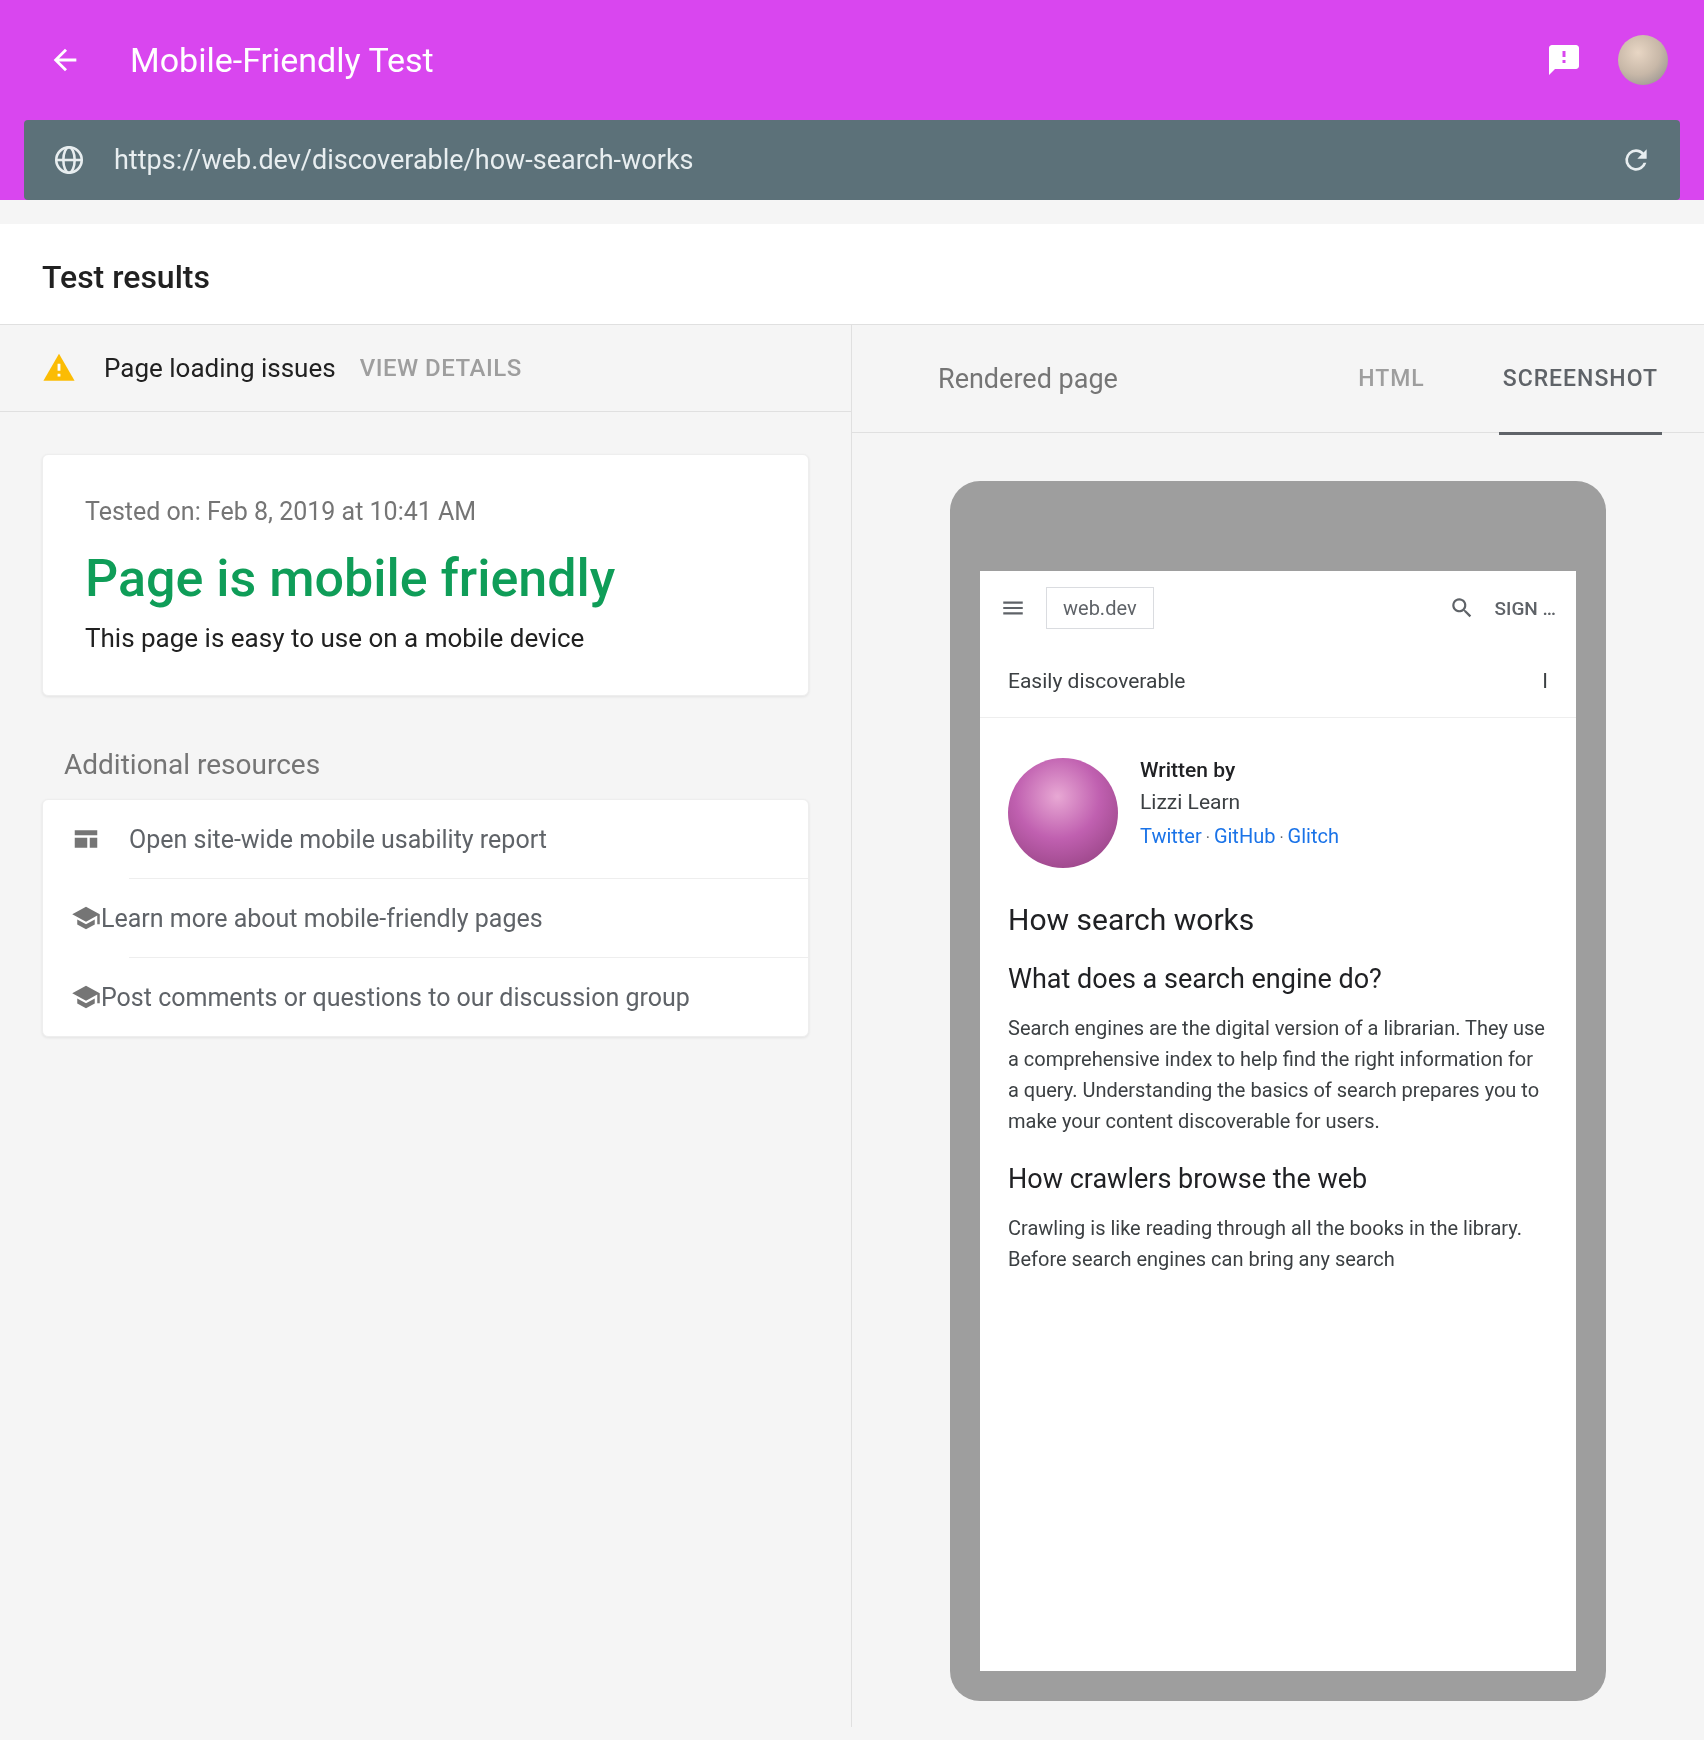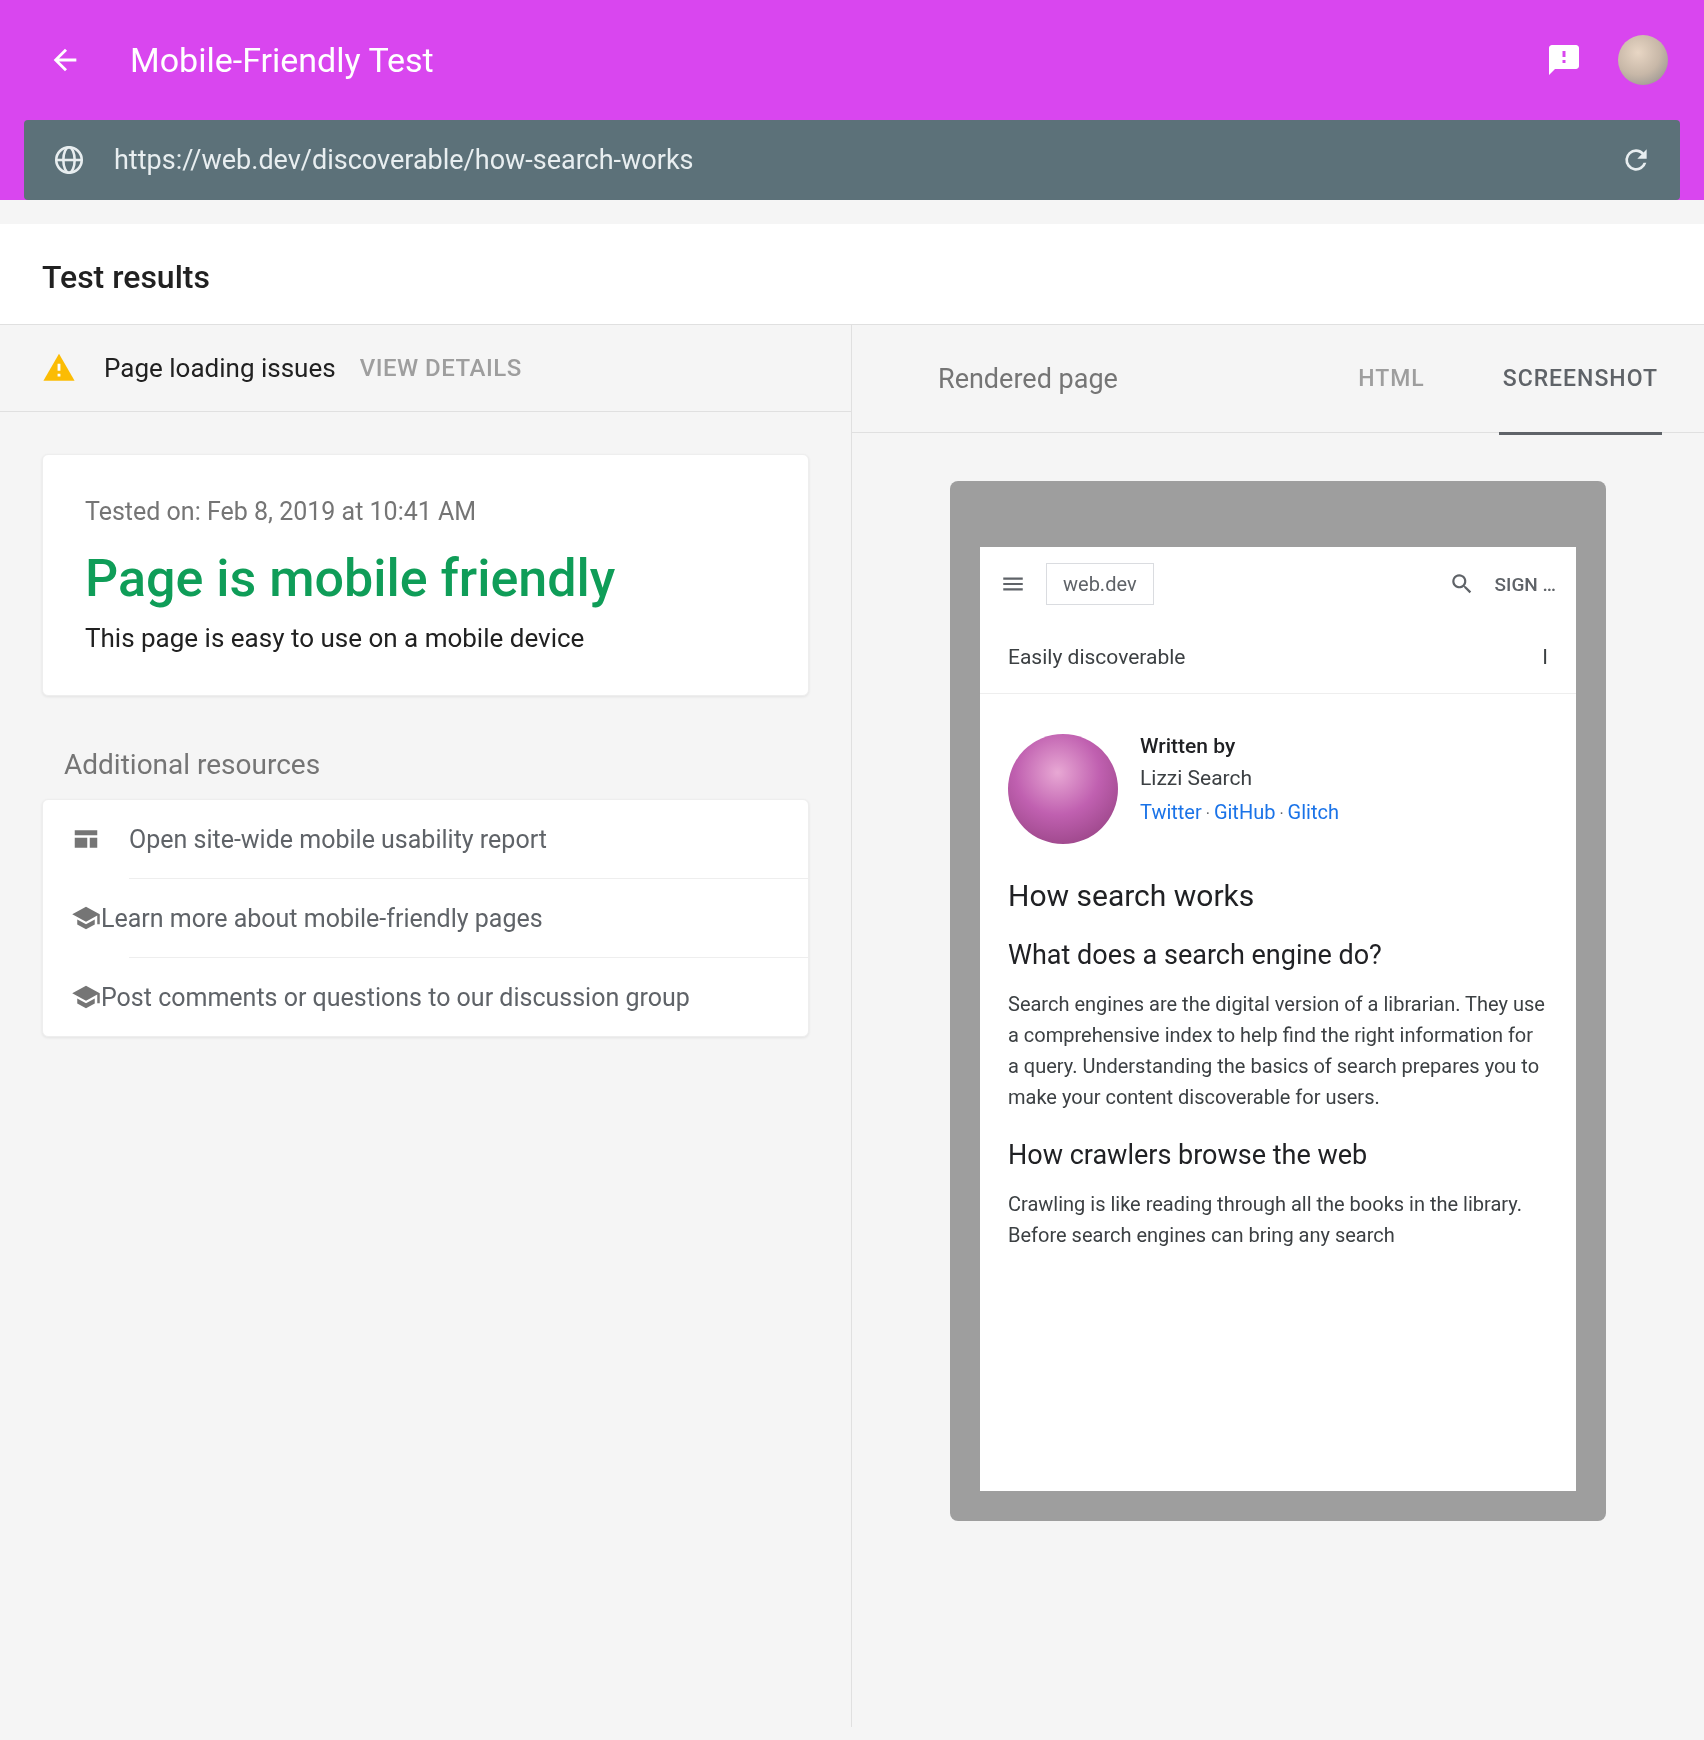--- a/index.html
+++ b/index.html
@@ -40,21 +40,21 @@
 .li-icon { width: 58px; color: #757575; }
 .li-text { font-size: 25px; color: #5f6368; }
 
 .right-head { display: flex; align-items: center; padding: 26px 42px; border-bottom: 1px solid #e0e0e0; }
 .rendered-lbl { font-size: 27px; color: #757575; flex: 1; margin-left: 44px; }
 .tabs { display: flex; gap: 70px; }
 .tab { font-size: 23px; font-weight: 500; letter-spacing: 1px; color: #9e9e9e; cursor: pointer; padding: 14px 4px; }
 .tab.active { color: #5f6368; border-bottom: 3px solid #5f6368; margin-bottom: -29px; padding-bottom: 26px; }
 
 .phone-wrap { padding: 48px; display: flex; justify-content: center; }
-.phone { background: #9e9e9e; border-radius: 8px; padding: 66px 30px 30px; width: 656px; height: 1040px; overflow: hidden; }
+.phone { background: #9e9e9e; border-radius: 30px; padding: 90px 30px 30px; width: 656px; height: 1220px; overflow: hidden; }
 .screen { background: #fff; width: 100%; height: 100%; overflow: hidden; }
 .m-head { display: flex; align-items: center; padding: 16px 20px; gap: 20px; }
 .m-url { border: 1px solid #dadce0; padding: 8px 16px; font-size: 20px; color: #5f6368; }
 .m-head-sp { flex: 1; }
 .m-sign { font-size: 19px; font-weight: 500; color: #5f6368; }
 .m-section { padding: 24px 28px; font-size: 21px; color: #3c4043; border-bottom: 1px solid #eee; display:flex; justify-content:space-between;}
 .m-body { padding: 40px 28px; }
 .m-author { display: flex; gap: 22px; margin-bottom: 34px; }
 .m-avatar { width: 110px; height: 110px; border-radius: 50%; background: radial-gradient(circle at 45% 35%, #e8a8d4 0%, #c060b0 45%, #8a3a76 100%); }
 .m-written { font-size: 21px; font-weight: 500; color: #202124; margin-bottom: 8px; }
@@ -174,21 +174,21 @@
           </div>
           <div class="m-section">
             <span>Easily discoverable</span>
             <span>I</span>
           </div>
           <div class="m-body">
             <div class="m-author">
               <div class="m-avatar"></div>
               <div>
                 <div class="m-written">Written by</div>
-                <div class="m-name">Lizzi Search</div>
+                <div class="m-name">Lizzi Learn</div>
                 <div class="m-links">
                   <a>Twitter</a>
                   <span class="m-dot"> · </span>
                   <a>GitHub</a>
                   <span class="m-dot"> · </span>
                   <a>Glitch</a>
                 </div>
               </div>
             </div>
             <div class="m-h1">How search works</div>

